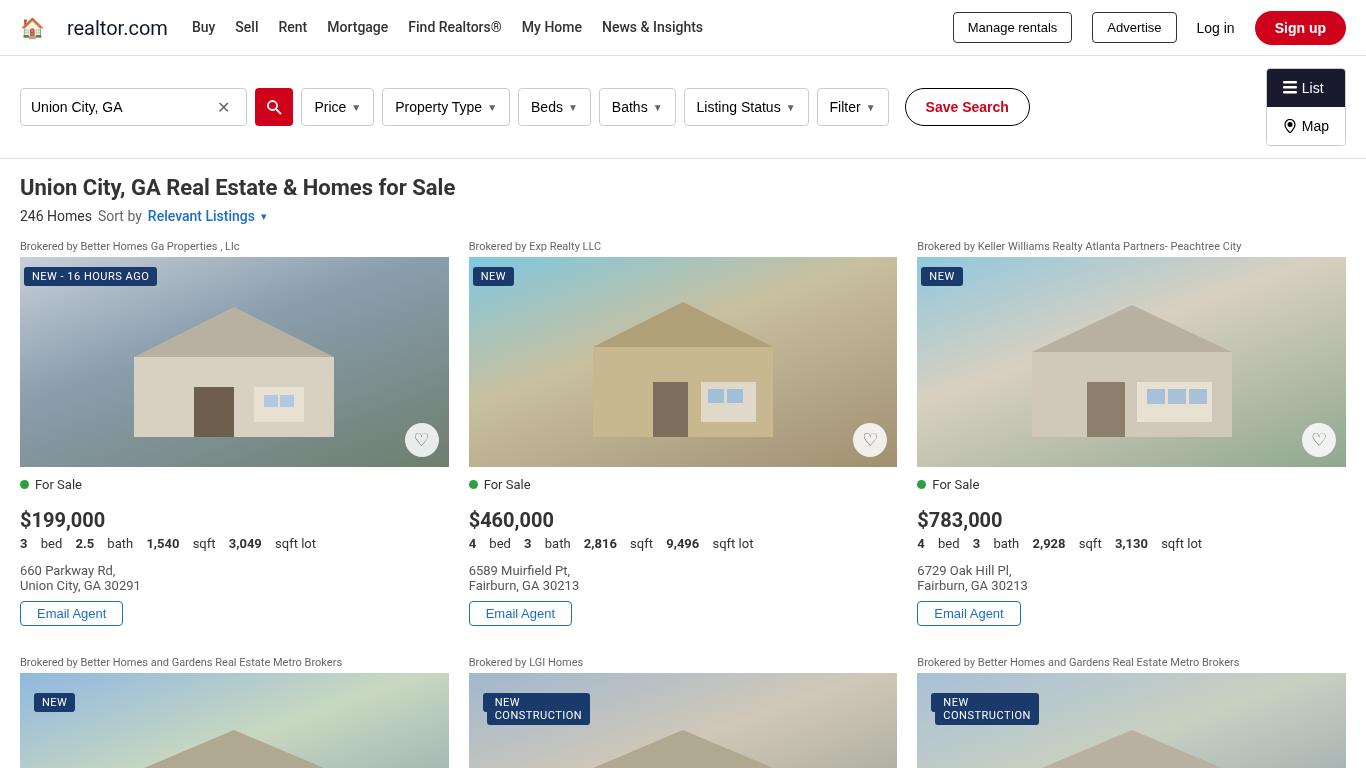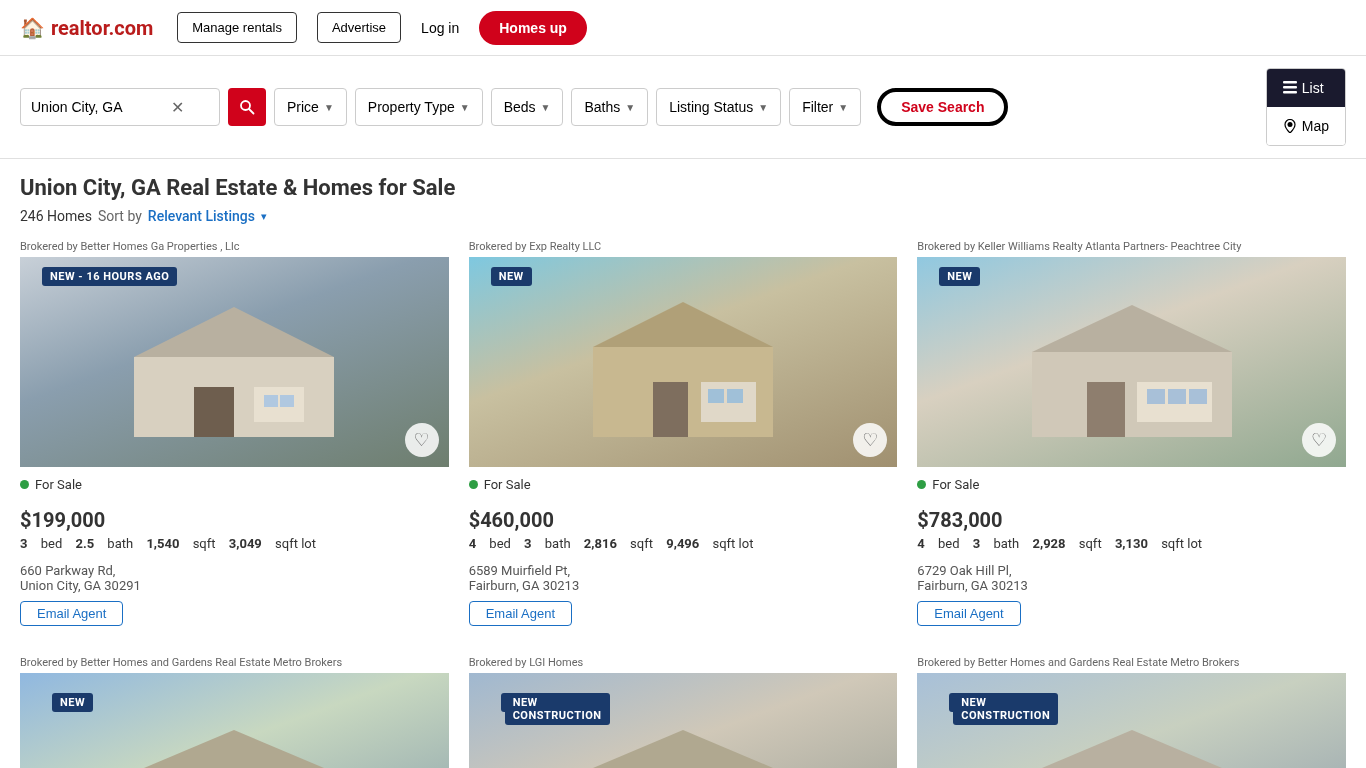--- a/index.html
+++ b/index.html
@@ -18,21 +18,21 @@
       display: flex;
       align-items: center;
       gap: 6px;
       font-size: 22px;
       font-weight: 700;
       color: #d0021b;
       text-decoration: none;
       white-space: nowrap;
     }
     .logo-house { font-size: 20px; }
-    .logo-text { color: #b91c1c; font-size: 20px; font-weight: 700; }
+    .logo-text { color: #0f172a; font-size: 20px; font-weight: 400; margin-left: 16px; }
 
     .nav-links {
       display: flex;
       align-items: center;
       gap: 20px;
       flex: 1;
     }
     .nav-link {
       font-size: 14px;
       color: #333;
@@ -84,20 +84,21 @@
       border-bottom: 1px solid #e0e0e0;
     }
     .search-input-wrap {
       display: flex;
       align-items: center;
       border: 1px solid #ccc;
       border-radius: 4px;
       padding: 0 10px;
       height: 38px;
       min-width: 200px;
+      gap: 46px;
     }
     .search-input-wrap input {
       border: none;
       outline: none;
       font-size: 14px;
       width: 140px;
     }
     .search-clear {
       cursor: pointer;
       color: #666;
@@ -125,21 +126,21 @@
       border-radius: 4px;
       padding: 0 12px;
       height: 38px;
       background: #fff;
       cursor: pointer;
       font-size: 14px;
       white-space: nowrap;
     }
     .filter-btn .chevron { font-size: 10px; color: #666; }
     .btn-save-search {
-      border: 4px solid #000000;
+      border: 1px solid #000000;
       color: #d0021b;
       background: #fff;
       padding: 0 20px;
       height: 38px;
       border-radius: 25px;
       font-size: 14px;
       font-weight: 600;
       cursor: pointer;
       white-space: nowrap;
       margin-left: 8px;
@@ -208,25 +209,25 @@
     .listing-image-wrap {
       position: relative;
       width: 100%;
       height: 210px;
       background: #e0e0e0;
       overflow: hidden;
     }
     .listing-badge {
       position: absolute;
       top: 10px;
-      left: 22px;
+      left: 4px;
       background: #1a3a6b;
       color: #fff;
       font-size: 11px;
-      font-weight: 700;
+      font-weight: 400;
       padding: 3px 8px;
       border-radius: 3px;
       letter-spacing: 0.5px;
     }
     .listing-badge.new { background: #1a3a6b; }
     .listing-badge.new-construction { background: #1a3a6b; margin-left: 4px; }
     .listing-badge-wrap {
       display: flex;
       gap: 4px;
     }
@@ -292,25 +293,34 @@
     }
   </style>
 </head>
 <body>
 
 <nav class="navbar">
   <a class="logo" href="#">
     <span class="logo-house">🏠</span>
     <span class="logo-text">realtor.com</span>
   </a>
+  <div class="nav-links">
+    <a class="nav-link">Buy</a>
+    <a class="nav-link">Sell</a>
+    <a class="nav-link">Rent</a>
+    <a class="nav-link">Mortgage</a>
+    <a class="nav-link">Find Realtors®</a>
+    <a class="nav-link">My Home</a>
+    <a class="nav-link">News &amp; Insights</a>
+  </div>
   <div class="nav-right">
     <button class="btn-manage-rentals">Manage rentals</button>
     <button class="btn-advertise">Advertise</button>
     <button class="btn-login">Log in</button>
-    <button class="btn-signup">Homes up</button>
+    <button class="btn-signup">Sign up</button>
   </div>
 </nav>
 
 <div class="search-bar">
   <div class="search-input-wrap">
     <input type="text" value="Union City, GA" style="">
     <span class="search-clear">✕</span>
   </div>
   <button class="search-btn">
     <svg width="16" height="16" viewBox="0 0 16 16" fill="none">

